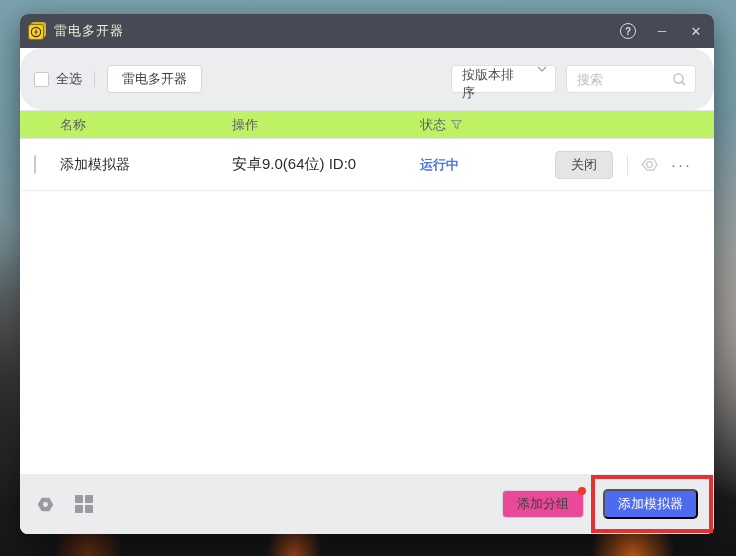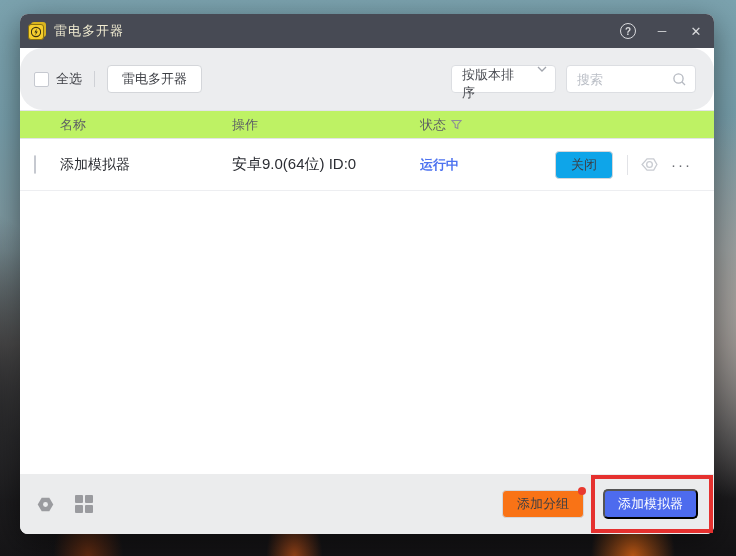--- a/index.html
+++ b/index.html
@@ -91,39 +91,39 @@
     height:29px; background:#bef264; flex:0 0 auto;
     border-top:1px solid #e3e4e7; border-bottom:1px solid #e3e4e7;
   }
   .th { font-size:13px; color:#5c5e64; display:flex; align-items:center; gap:5px; }
   .trow { height:52px; background:#fff; border-bottom:1px solid #edeef1; flex:0 0 auto; }
   .cell-name { font-size:14px; color:#2b2d33; }
   .cell-version { font-size:15px; color:#2b2d33; }
   .cell-status { font-size:13px; color:#4e73f0;font-weight:bold; }
   .cell-ops { display:flex; align-items:center; }
   .btn-close-inst {
-    width:58px; height:28px; background:#0ea5e9; border:1px solid #d4d6da; border-radius:4px;
+    width:58px; height:28px; background:#e5e5e5; border:1px solid #d4d6da; border-radius:4px;
     font-size:13px; color:#3c3e44; display:flex; align-items:center; justify-content:center;
   }
   .ops-div { width:1px; height:20px; background:#e2e3e7; margin:0 12px 0 14px; }
   .more-dots { font-size:15px; color:#6a6c72; letter-spacing:2px; margin-left:12px; line-height:10px; }
 
   .table-empty { flex:1; background:#fff; }
 
   
   .footer {
     height:60px; background:#ebeced; flex:0 0 auto;
     display:flex; align-items:center; padding:0 16px;
   }
   .foot-icons { display:flex; align-items:center; gap:20px; }
   .grid-icon { display:grid; grid-template-columns:8px 8px; grid-template-rows:8px 8px; gap:2px; }
   .grid-icon span { background:#9a9b9f; border-radius:1px; }
   .footer .spacer { flex:1; }
   .btn-add-group {
-    position:relative; height:28px; padding:0 14px; background:#f97316;
+    position:relative; height:28px; padding:0 14px; background:#ec4899;
     border:1px solid #d4d6da; border-radius:4px; font-size:13px; color:#3c3e44;
     display:flex; align-items:center; margin-right:19px;
   }
   .red-dot {
     position:absolute; right:-3px; top:-4px; width:8px; height:8px;
     background:#e8392f; border-radius:50%;
   }
   .btn-add-emulator {
     height:30px; width:95px; background:#4d6bee; border-radius:5px;
     font-size:13px; color:#fff; display:flex; align-items:center; justify-content:center;

